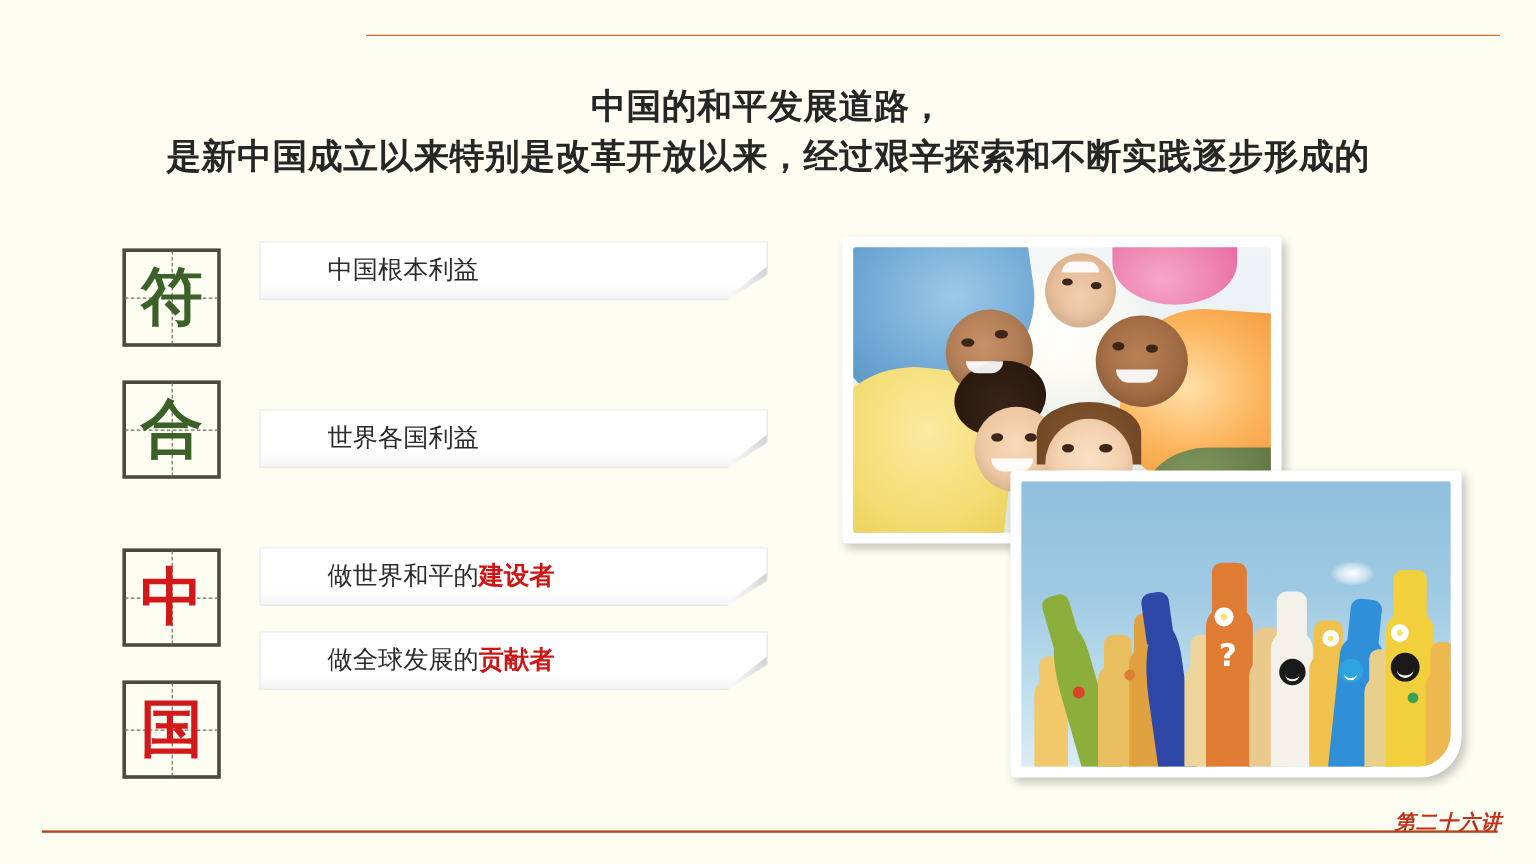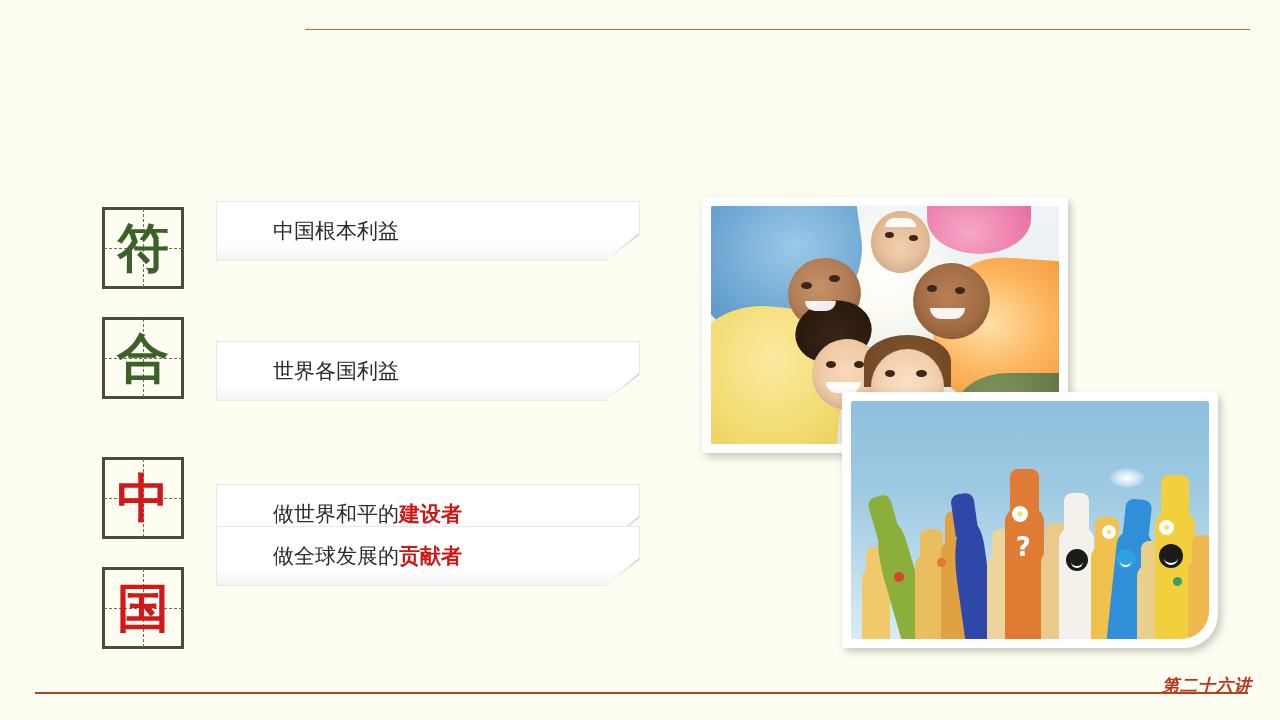--- a/index.html
+++ b/index.html
@@ -78,21 +78,21 @@
   .char-red   .char-glyph { color:#d2181a; }
 
   .cb1 { left:102px; top:207px; }
   .cb2 { left:102px; top:317px; }
   .cb3 { left:102px; top:457px; }
   .cb4 { left:102px; top:567px; }
 
   
   .panel {
     position:absolute;
-    left:216px; width:424px; height:60px;
+    left:216px; width:424px; height:49px;
     background:linear-gradient(180deg,#ffffff 0%,#ffffff 72%,#f4f4f4 100%);
     border:1px solid #e8e8e8;
     filter:drop-shadow(2px 3px 3px rgba(0,0,0,0.18));
     -webkit-clip-path:polygon(0 0,100% 0,100% 56%,92% 100%,0 100%);
     clip-path:polygon(0 0,100% 0,100% 56%,92% 100%,0 100%);
     display:flex; align-items:center;
   }
   .panel .fold {
     position:absolute; right:0; bottom:0;
     width:34px; height:27px;
@@ -104,21 +104,21 @@
     padding-left:56px;
     font-size:21px;
     color:#2b2b2b;
     line-height:1;
     white-space:nowrap;
     font-family:"DejaVu Sans","Liberation Sans",sans-serif;
   }
   .panel-text .hl { color:#cf1414; font-weight:bold; }
 
   .p1 { top:201px; } .p2 { top:271px; } .p3 { top:341px; }
-  .p4 { top:484px;text-align:center; } .p5 { top:526px;align-items:center; } .p6 { top:596px; }
+  .p4 { top:456px;text-align:center; } .p5 { top:526px;align-items:center; } .p6 { top:596px; }
 
   
   .photo-frame {
     position:absolute;
     background:#ffffff;
     box-shadow:3px 4px 8px rgba(0,0,0,0.22);
   }
   .photo-inner {
     position:absolute; inset:9px;
     overflow:hidden;
@@ -271,20 +271,24 @@
 </style>
 </head>
 <body>
 
 <div id="slide">
 
   <div class="header-bar">
     <div class="header-rule"></div>
   </div>
 
+  <div class="title-block">
+    <span class="title-line">中国的和平发展道路，</span>
+    <span class="title-line">是新中国成立以来特别是改革开放以来，经过艰辛探索和不断实践逐步形成的</span>
+  </div>
 
   <div class="char-box char-green cb1">
     <div class="char-glyph">符</div>
   </div>
   <div class="char-box char-green cb2">
     <div class="char-glyph">合</div>
   </div>
   <div class="char-box char-red cb3">
     <div class="char-glyph">中</div>
   </div>

